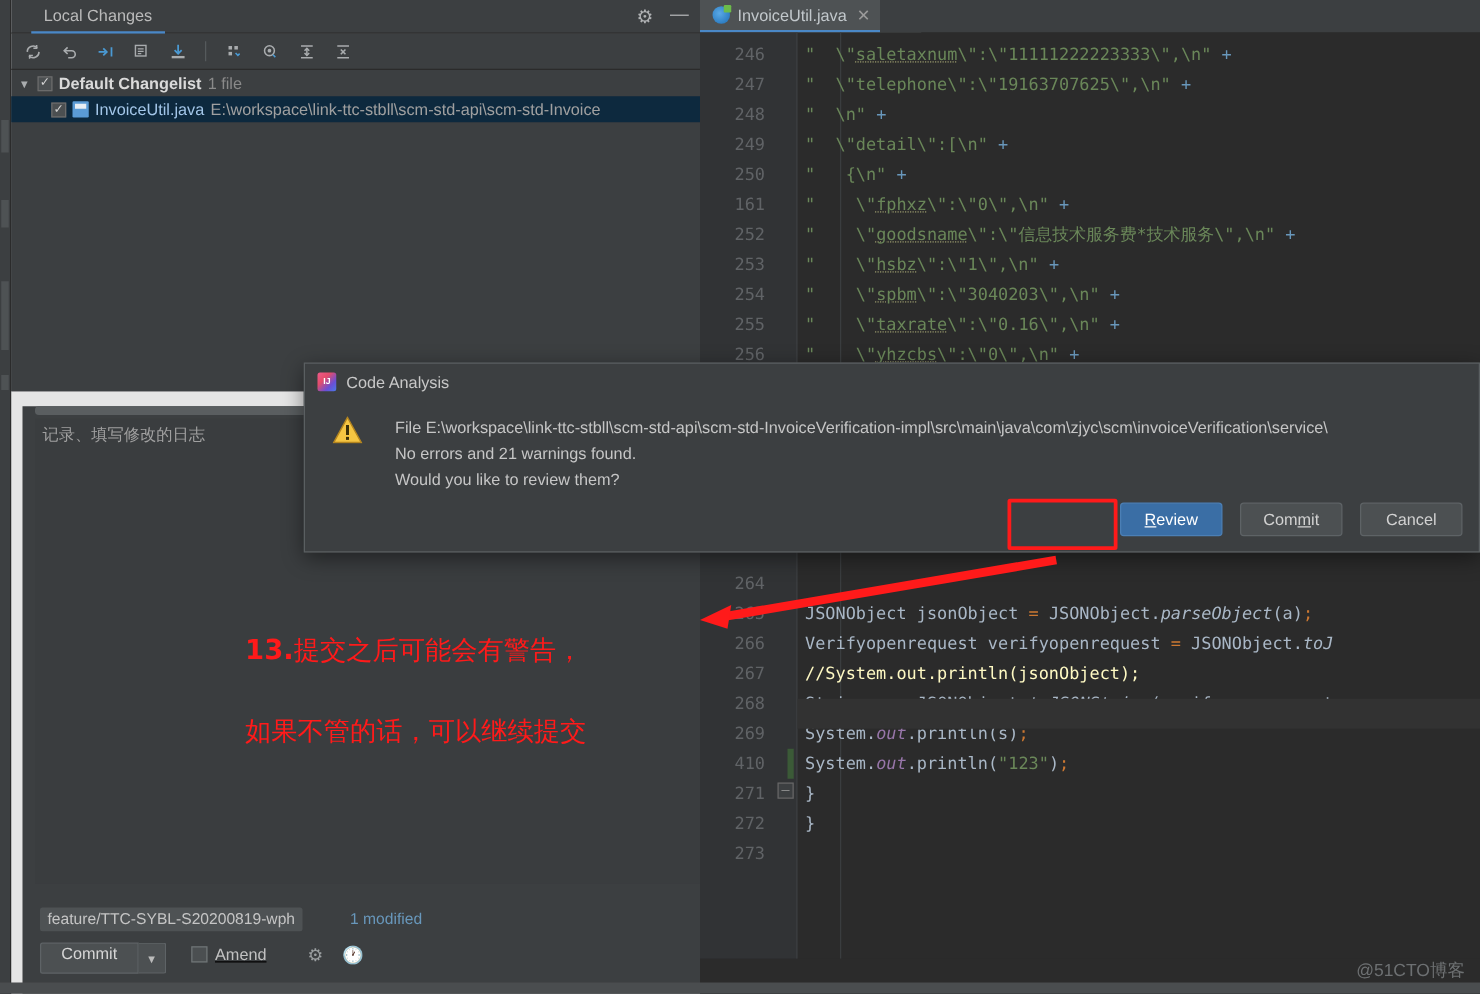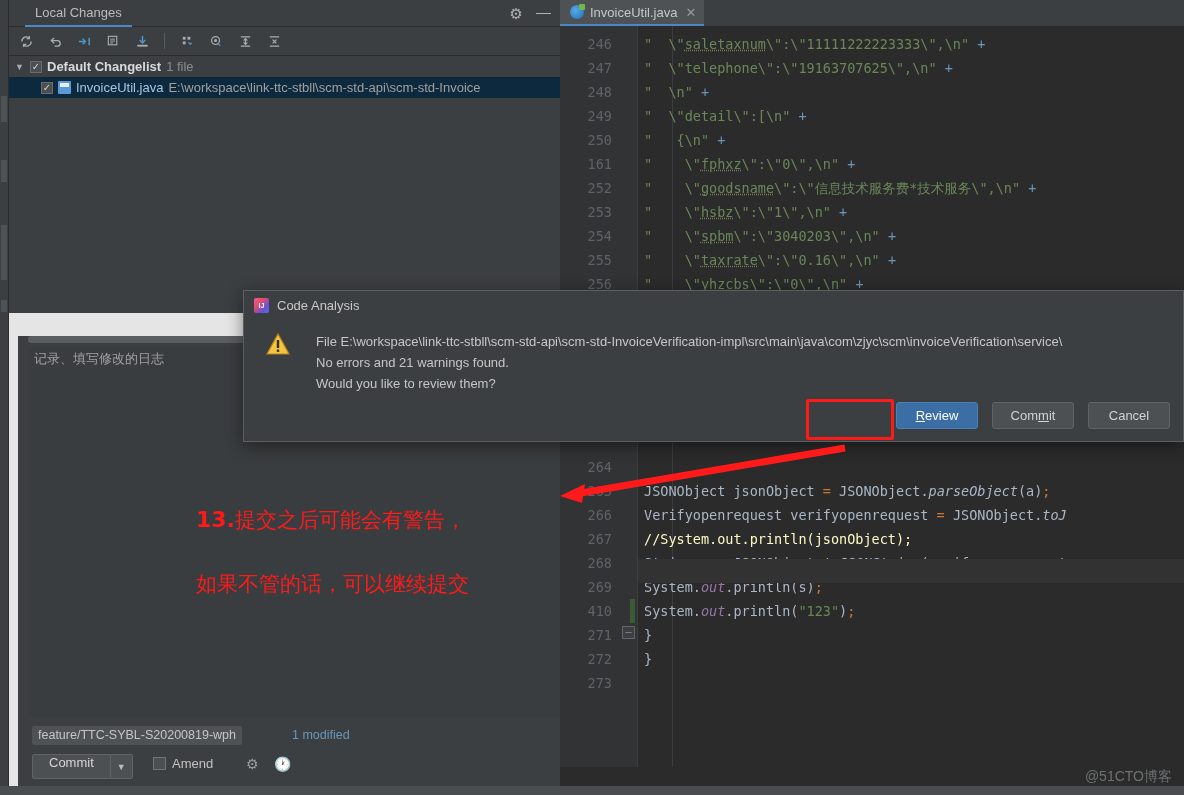--- a/index.html
+++ b/index.html
@@ -73,49 +73,49 @@
     border-radius: 1px;
   }
   .jfile-ic::after {
     content: ""; position: absolute; left: 2px; top: 2px; width: 9px; height: 4px; background: #e8eef4;
   }
 
   
   .tree-empty { height: 215px; background: #3c3f41; }
 
   
-  .msg-wrap { position: absolute; left: 9px; top: 336px; width: 551px; height: 395px; background: #3c3f41; }
+  .msg-wrap { position: absolute; left: 9px; top: 325px; width: 551px; height: 395px; background: #3c3f41; }
   .msg-scroll { position: absolute; left: 10px; top: 0px; width: 230px; height: 7px; background: #5a5e60; border-radius: 3px; }
   .msg-box {
     position: absolute; left: 10px; top: 10px; width: 541px; height: 372px;
     background: #3a3d3f; border: none; color: #9a9a9a; font-size: 13px;
     padding: 4px 6px; font-family: "Liberation Sans", sans-serif; resize: none;
   }
   .msg-placeholder {
     position: absolute; left: 16px; top: 14px; color: #a0a0a0; font-size: 13px;
   }
 
   
   .commit-bar { position: absolute; left: 9px; top: 720px; width: 551px; height: 75px; background: #3c3f41; }
   .branch-chip {
     position: absolute; left: 14px; top: 6px; height: 19px; line-height: 19px;
     background: #4e5254; color: #c5c5c5; font-size: 12.5px; padding: 0 6px; border-radius: 2px;
   }
-  .modified-lbl { position: absolute; left: 274px; top: 6px; color: #6897bb; font-size: 12.5px; line-height: 19px; }
+  .modified-lbl { position: absolute; left: 262px; top: 6px; color: #6897bb; font-size: 12.5px; line-height: 19px; }
   .commit-btn-grp { position: absolute; left: 14px; top: 34px; display: flex; height: 25px; }
   .commit-btn {
     background: #4c5052; border: 1px solid #5e6366; color: #d6d6d6;
     font-size: 13px; padding: 0 16px; height: 25px; border-radius: 2px 0 0 2px;
   }
   .commit-drop {
     background: #4c5052; border: 1px solid #5e6366; border-left: none;
     width: 22px; height: 25px; color: #bbb; font-size: 9px;
     display: flex; align-items: center; justify-content: center; border-radius: 0 2px 2px 0;
   }
-  .amend-wrap { position: absolute; left: 135px; top: 36px; display: flex; align-items: center; gap: 6px; }
+  .amend-wrap { position: absolute; left: 135px; top: 36px; display: flex; align-items: center; gap: 6px; text-decoration: underline; }
   .amend-cbx { width: 13px; height: 13px; border: 1px solid #6f7476; background: #4b4f51; }
   .amend-lbl { color: #c2c2c2; font-size: 13px; }
   .bar-ic { position: absolute; top: 36px; color: #9b9fa1; font-size: 14px; }
 
   
   .editor { position: absolute; left: 560px; top: 0; width: 624px; height: 795px; background: #2b2b2b; }
   .tabbar { position: relative; height: 26px; background: #3c3f41; }
   .etab {
     position: absolute; left: 0; top: 0; height: 26px; display: flex; align-items: center;
     gap: 6px; padding: 0 8px 0 10px; background: #4e5254; color: #c2c8cc; font-size: 13px;

